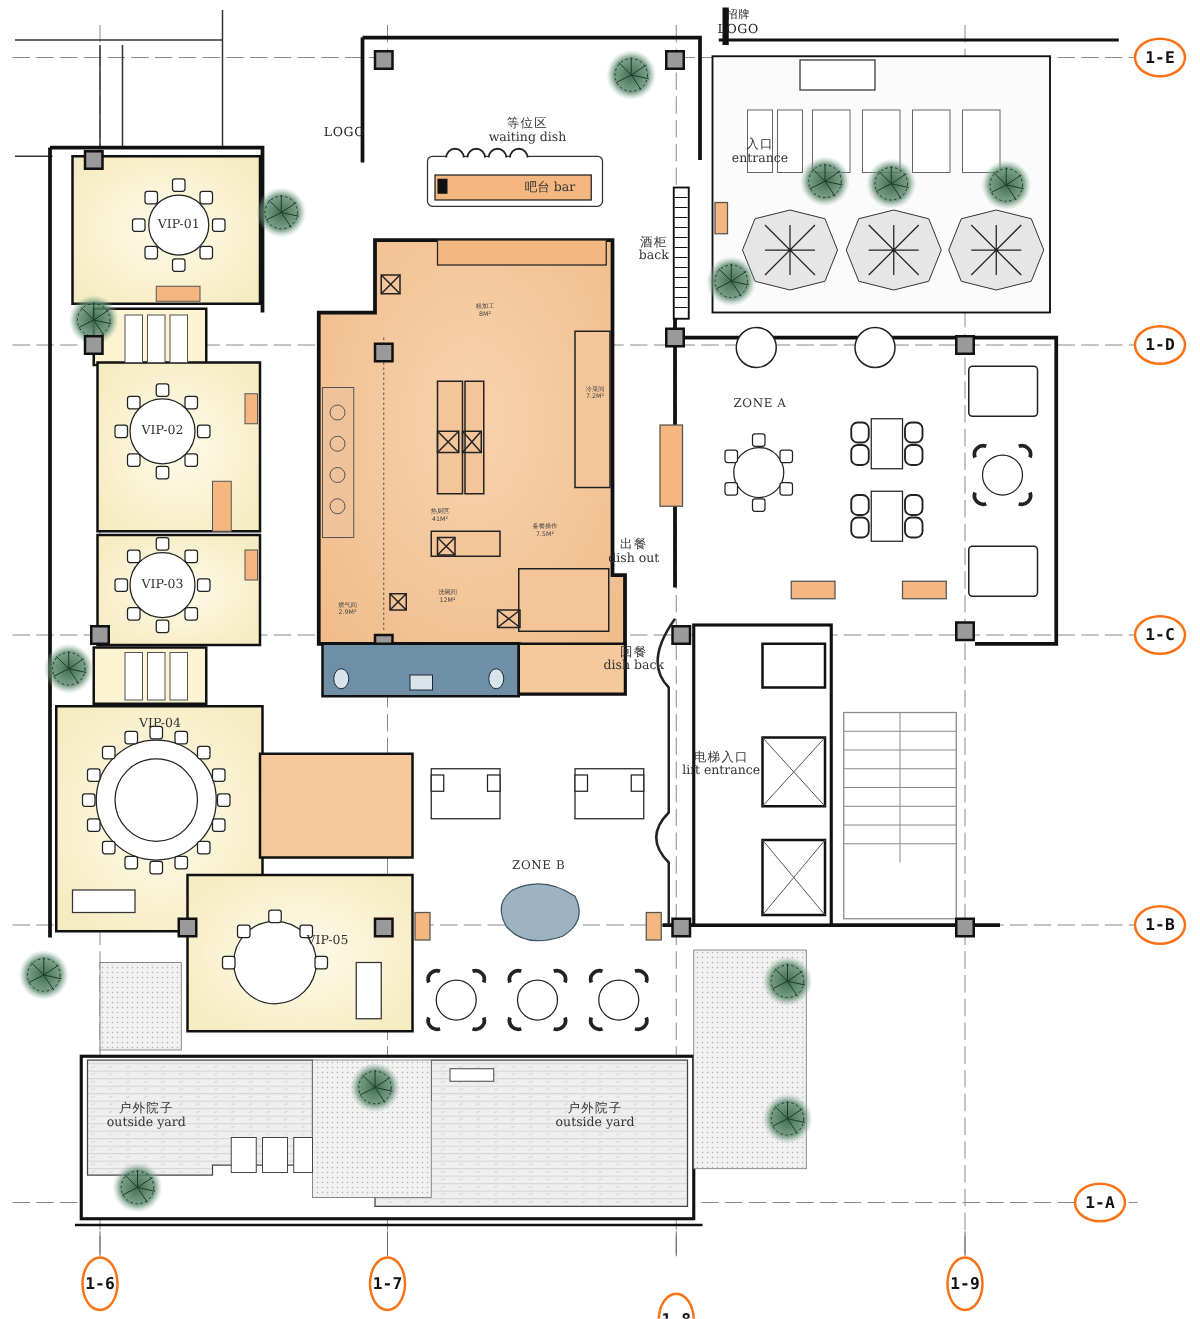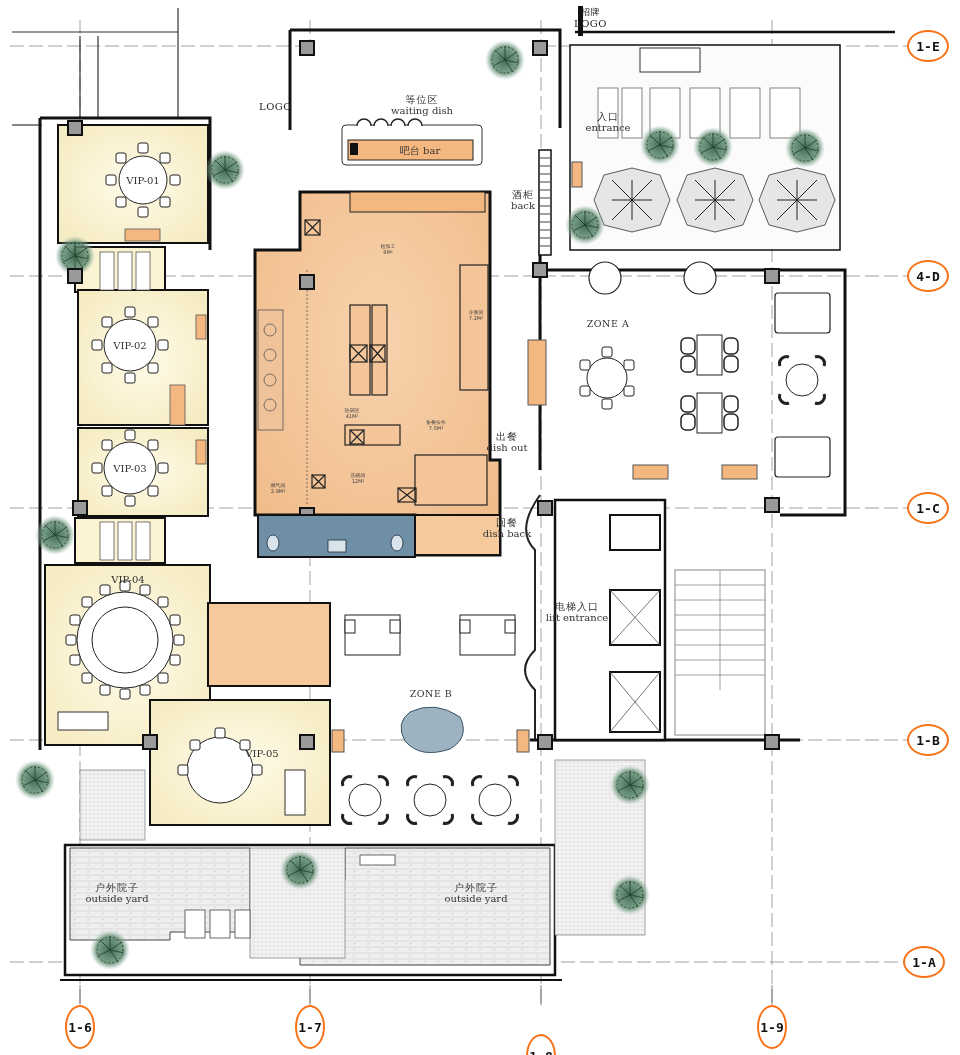--- a/index.html
+++ b/index.html
@@ -403,21 +403,21 @@
 <div class="logo" style="left:574px;top:8px;text-align:center;line-height:1.1;">
   <span style="display:block;font-size:9px;">招牌</span>
   <span style="display:block;">LOGO</span>
 </div>
 <div class="logo" style="left:259px;top:101px;">LOGO</div>
 
 <div class="lbl" style="left:422px;top:85px;margin-top:20px;">
   <span class="zh">等位区</span>
   <span class="en">waiting dish</span>
 </div>
-<div class="lbl" style="left:420px;top:151px;font-size:10px;">
+<div class="lbl" style="left:440px;top:151px;font-size:10px;">
   <span>吧台</span>
   <span>bar</span>
 </div>
 <div class="lbl" style="left:608px;top:122px;">
   <span class="zh">入口</span>
   <span class="en">entrance</span>
 </div>
 <div class="lbl" style="left:523px;top:200px;">
   <span class="zh">酒柜</span>
   <span class="en">back</span>
@@ -471,21 +471,21 @@
 <div class="kt" style="left:358px;top:478px;">
   <span>洗碗间</span><br>
   <span>12M²</span>
 </div>
 <div class="kt" style="left:278px;top:488px;">
   <span>燃气间</span><br>
   <span>2.9M²</span>
 </div>
 
 <div class="grid" style="left:928px;top:46px;">1-E</div>
-<div class="grid" style="left:928px;top:276px;">4-D</div>
+<div class="grid" style="left:928px;top:276px;">1-D</div>
 <div class="grid" style="left:928px;top:508px;">1-C</div>
 <div class="grid" style="left:928px;top:740px;">1-B</div>
-<div class="grid" style="left:924px;top:962px;text-align:right;">1-A</div>
+<div class="grid" style="left:880px;top:962px;text-align:right;">1-A</div>
 
 <div class="grid v" style="left:80px;top:1027px;">1-6</div>
 <div class="grid v" style="left:310px;top:1027px;">1-7</div>
 <div class="grid v" style="left:541px;top:1056px;">1-8</div>
 <div class="grid v" style="left:772px;top:1027px;">1-9</div>
 
 </body></html>

